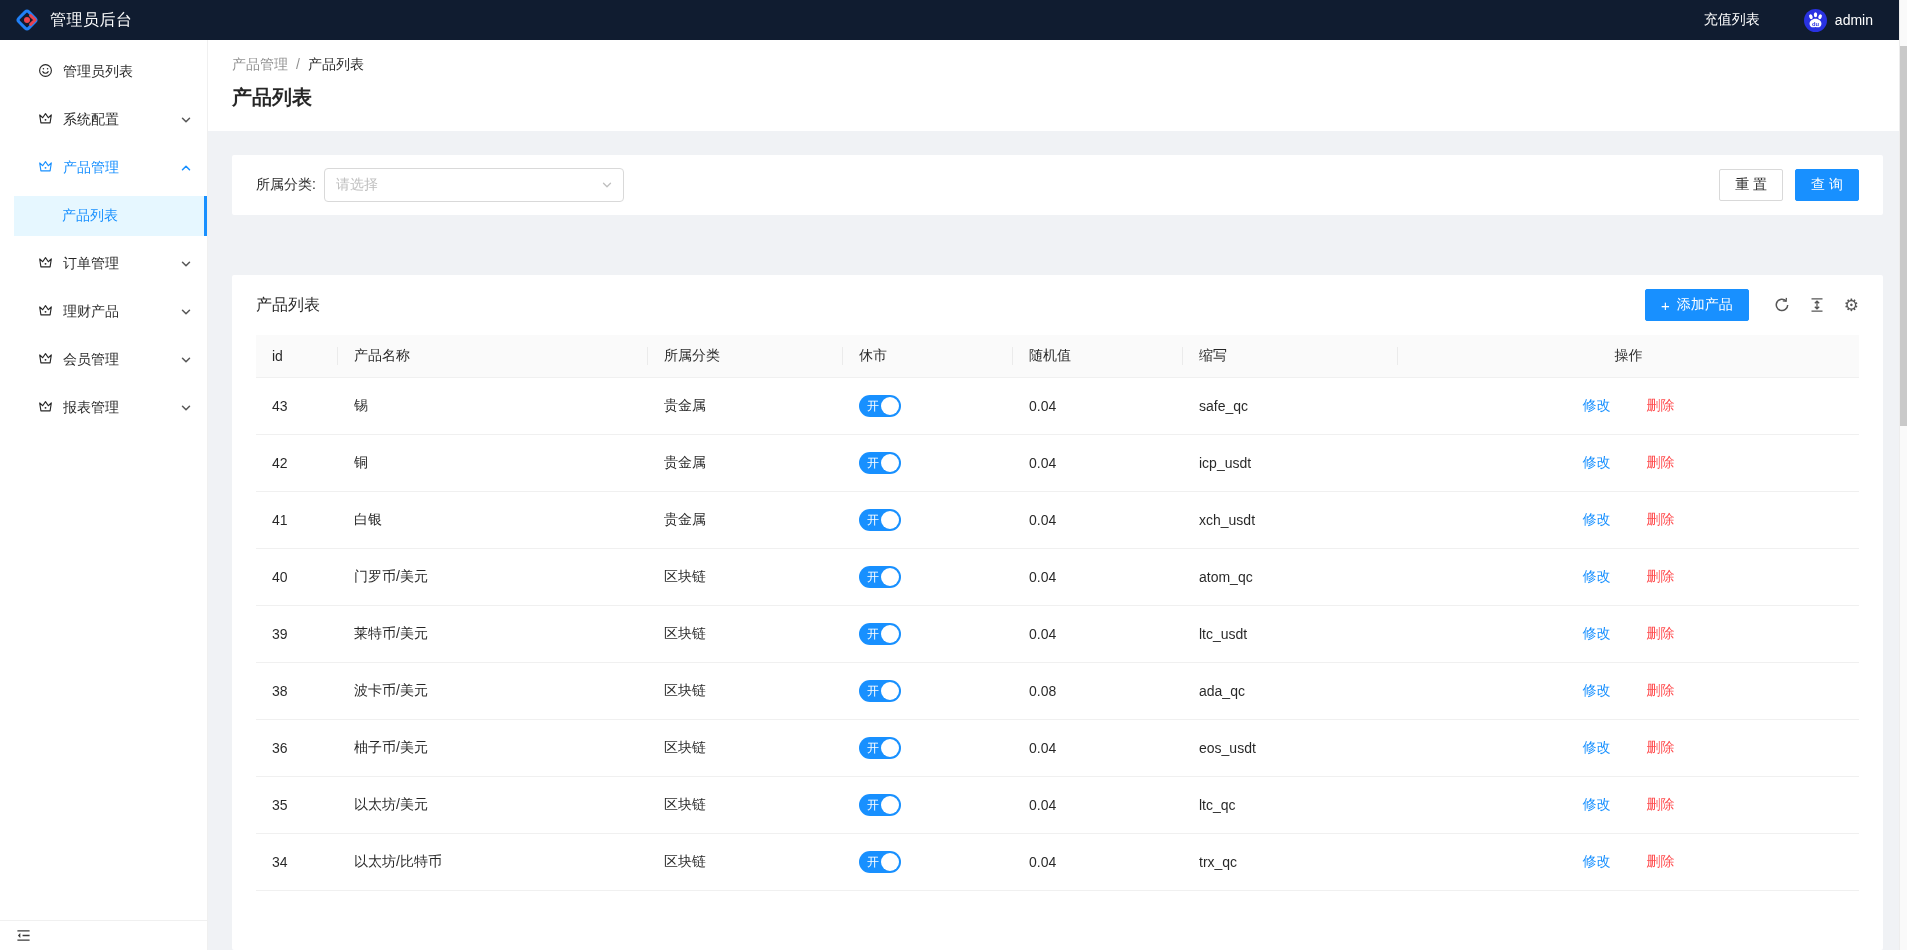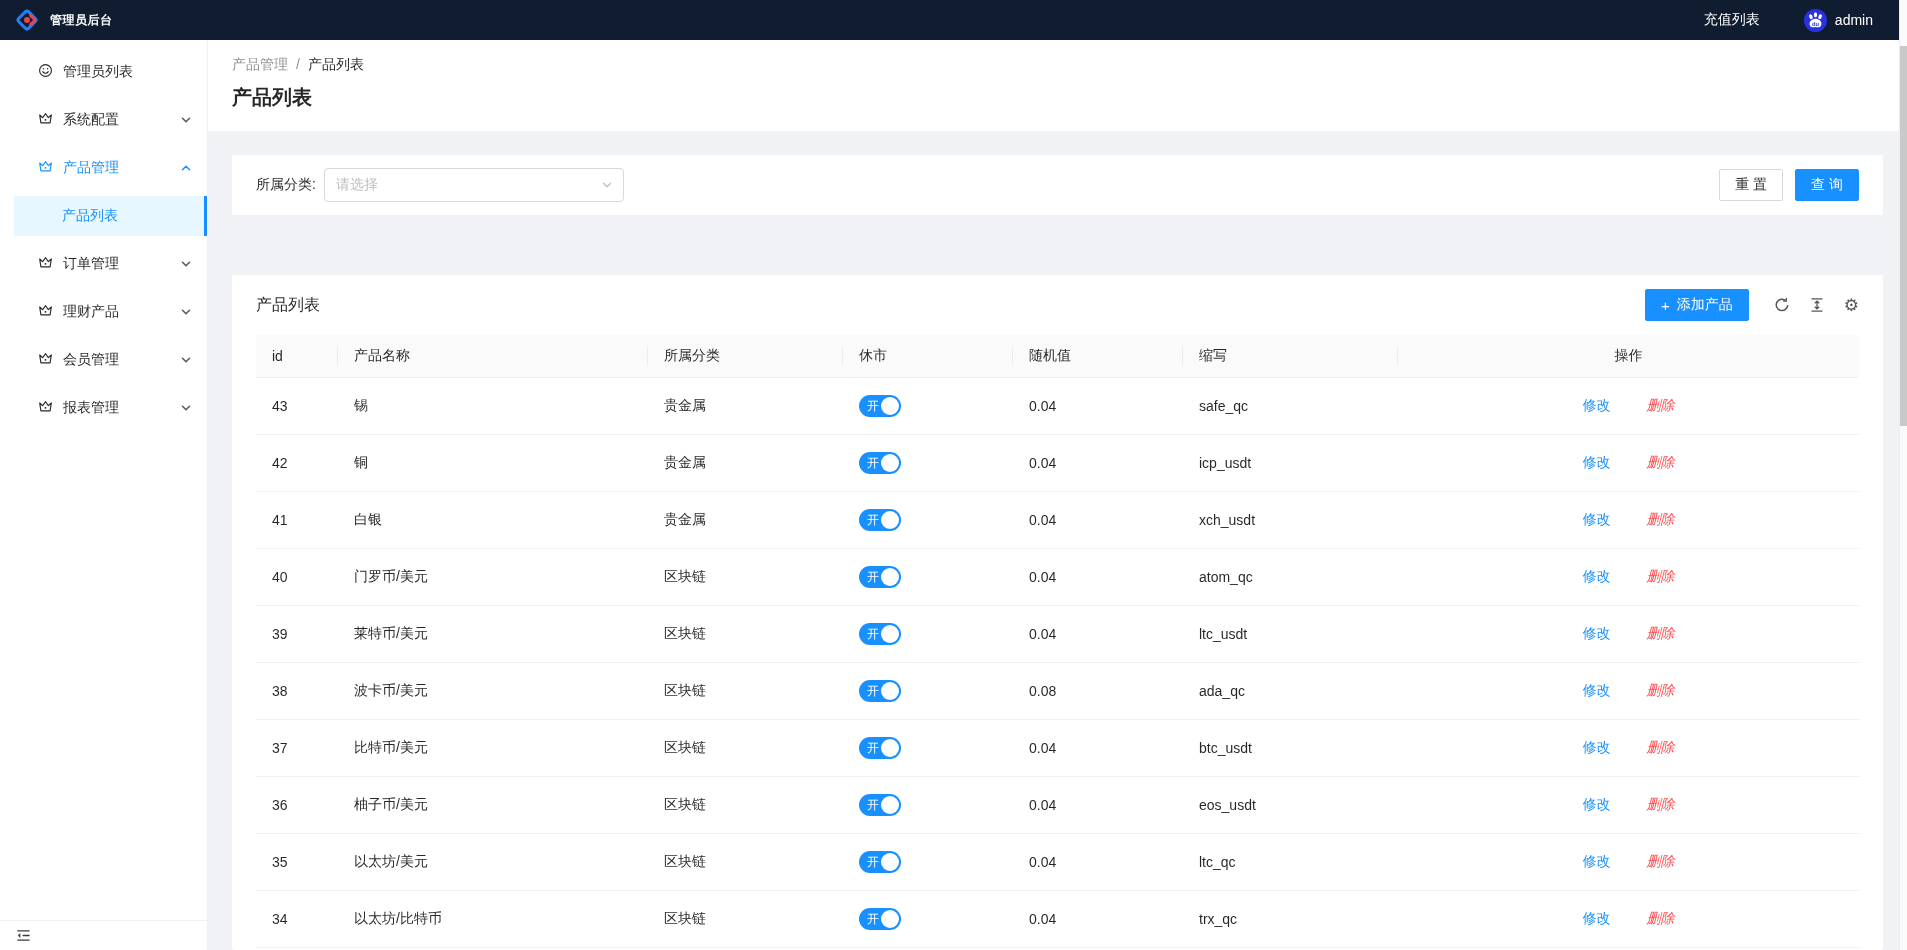--- a/index.html
+++ b/index.html
@@ -3,21 +3,21 @@
 <meta charset="utf-8">
 <style>
   * { margin:0; padding:0; box-sizing:border-box; }
   html,body { width:1907px; height:950px; overflow:hidden; }
   body { font-family:"Liberation Sans","DejaVu Sans",sans-serif; font-size:14px; color:rgba(0,0,0,.85); background:#f0f2f5; }
   .app { position:relative; width:1907px; height:950px; overflow:hidden; }
 
   
   .navbar { height:40px; background:#101c30; display:flex; align-items:center; padding:0 20px 0 14px; color:#fff; }
   .brand { display:flex; align-items:center; gap:10px; }
-  .brand-title { font-size:12px; font-weight:bold; letter-spacing:.5px; }
+  .brand-title { font-size:16px; font-weight:normal; letter-spacing:.5px; }
   .nav-links { margin-left:auto; display:flex; gap:42px;flex-direction:column; }
   .nav-link { color:#fff; cursor:pointer; }
   .user { display:flex; align-items:center; gap:8px; margin-left:44px; margin-right:14px; cursor:pointer; }
 
   
   .layout { display:flex; height:910px; }
   .sidebar { position:relative; width:208px; background:#fff; border-right:1px solid #f0f0f0; padding-top:12px; flex:none;padding-left:14px; }
   .menu-item { height:40px; margin-bottom:8px; display:flex; align-items:center; padding:0 16px 0 24px; cursor:pointer; color:rgba(0,0,0,.85); }
   .menu-item .label { margin-left:10px; flex:1; }
   .menu-item .chev { color:#595959; display:flex; }
@@ -58,21 +58,21 @@
   th { background:#fafafa; text-align:left; font-weight:500; color:rgba(0,0,0,.85); padding:12px 16px; border-bottom:1px solid #f0f0f0; position:relative; }
   th:not(:last-child)::after { content:""; position:absolute; right:0; top:50%; transform:translateY(-50%); width:1px; height:18px; background:rgba(0,0,0,.06); }
   td { padding:17px 16px; border-bottom:1px solid #f0f0f0; color:rgba(0,0,0,.85); }
   th.center, td.center { text-align:center; }
 
   .switch { position:relative; display:inline-block; width:42px; height:22px; background:#1890ff; border-radius:100px; cursor:pointer; vertical-align:middle; }
   .switch .on-label { position:absolute; left:8px; top:50%; transform:translateY(-50%); color:#fff; font-size:12px; }
   .switch .knob { position:absolute; top:2px; right:2px; width:18px; height:18px; background:#fff; border-radius:50%; }
 
   .link-edit { color:#1890ff; cursor:pointer; margin-right:32px; }
-  .link-delete { color:#ff4d4f; cursor:pointer;font-style:italic; }
+  .link-delete { color:#ff4d4f; cursor:pointer; }
 
   
   .scrollbar { position:absolute; top:0; right:0; width:8px; height:950px; background:#fafafa; border-left:1px solid #ededed; z-index:10; }
   .scrollbar .thumb { position:absolute; top:46px; left:0; width:8px; height:380px; background:#c9c9c9; }
 </style>
 </head>
 <body>
 
 <div class="app">
 
@@ -375,37 +375,20 @@
       </span>
     </td>
     <td>0.08</td>
     <td>ada_qc</td>
     <td class="center">
       <span class="link-edit">修改</span>
       <span class="link-delete">删除</span>
     </td>
   </tr>
                 <tr>
-    <td>37</td>
-    <td>比特币/美元</td>
-    <td>区块链</td>
-    <td>
-      <span class="switch">
-        <span class="on-label">开</span>
-        <span class="knob"></span>
-      </span>
-    </td>
-    <td>0.04</td>
-    <td>btc_usdt</td>
-    <td class="center">
-      <span class="link-edit">修改</span>
-      <span class="link-delete">删除</span>
-    </td>
-  </tr>
-                <tr>
     <td>36</td>
     <td>柚子币/美元</td>
     <td>区块链</td>
     <td>
       <span class="switch">
         <span class="on-label">开</span>
         <span class="knob"></span>
       </span>
     </td>
     <td>0.04</td>

